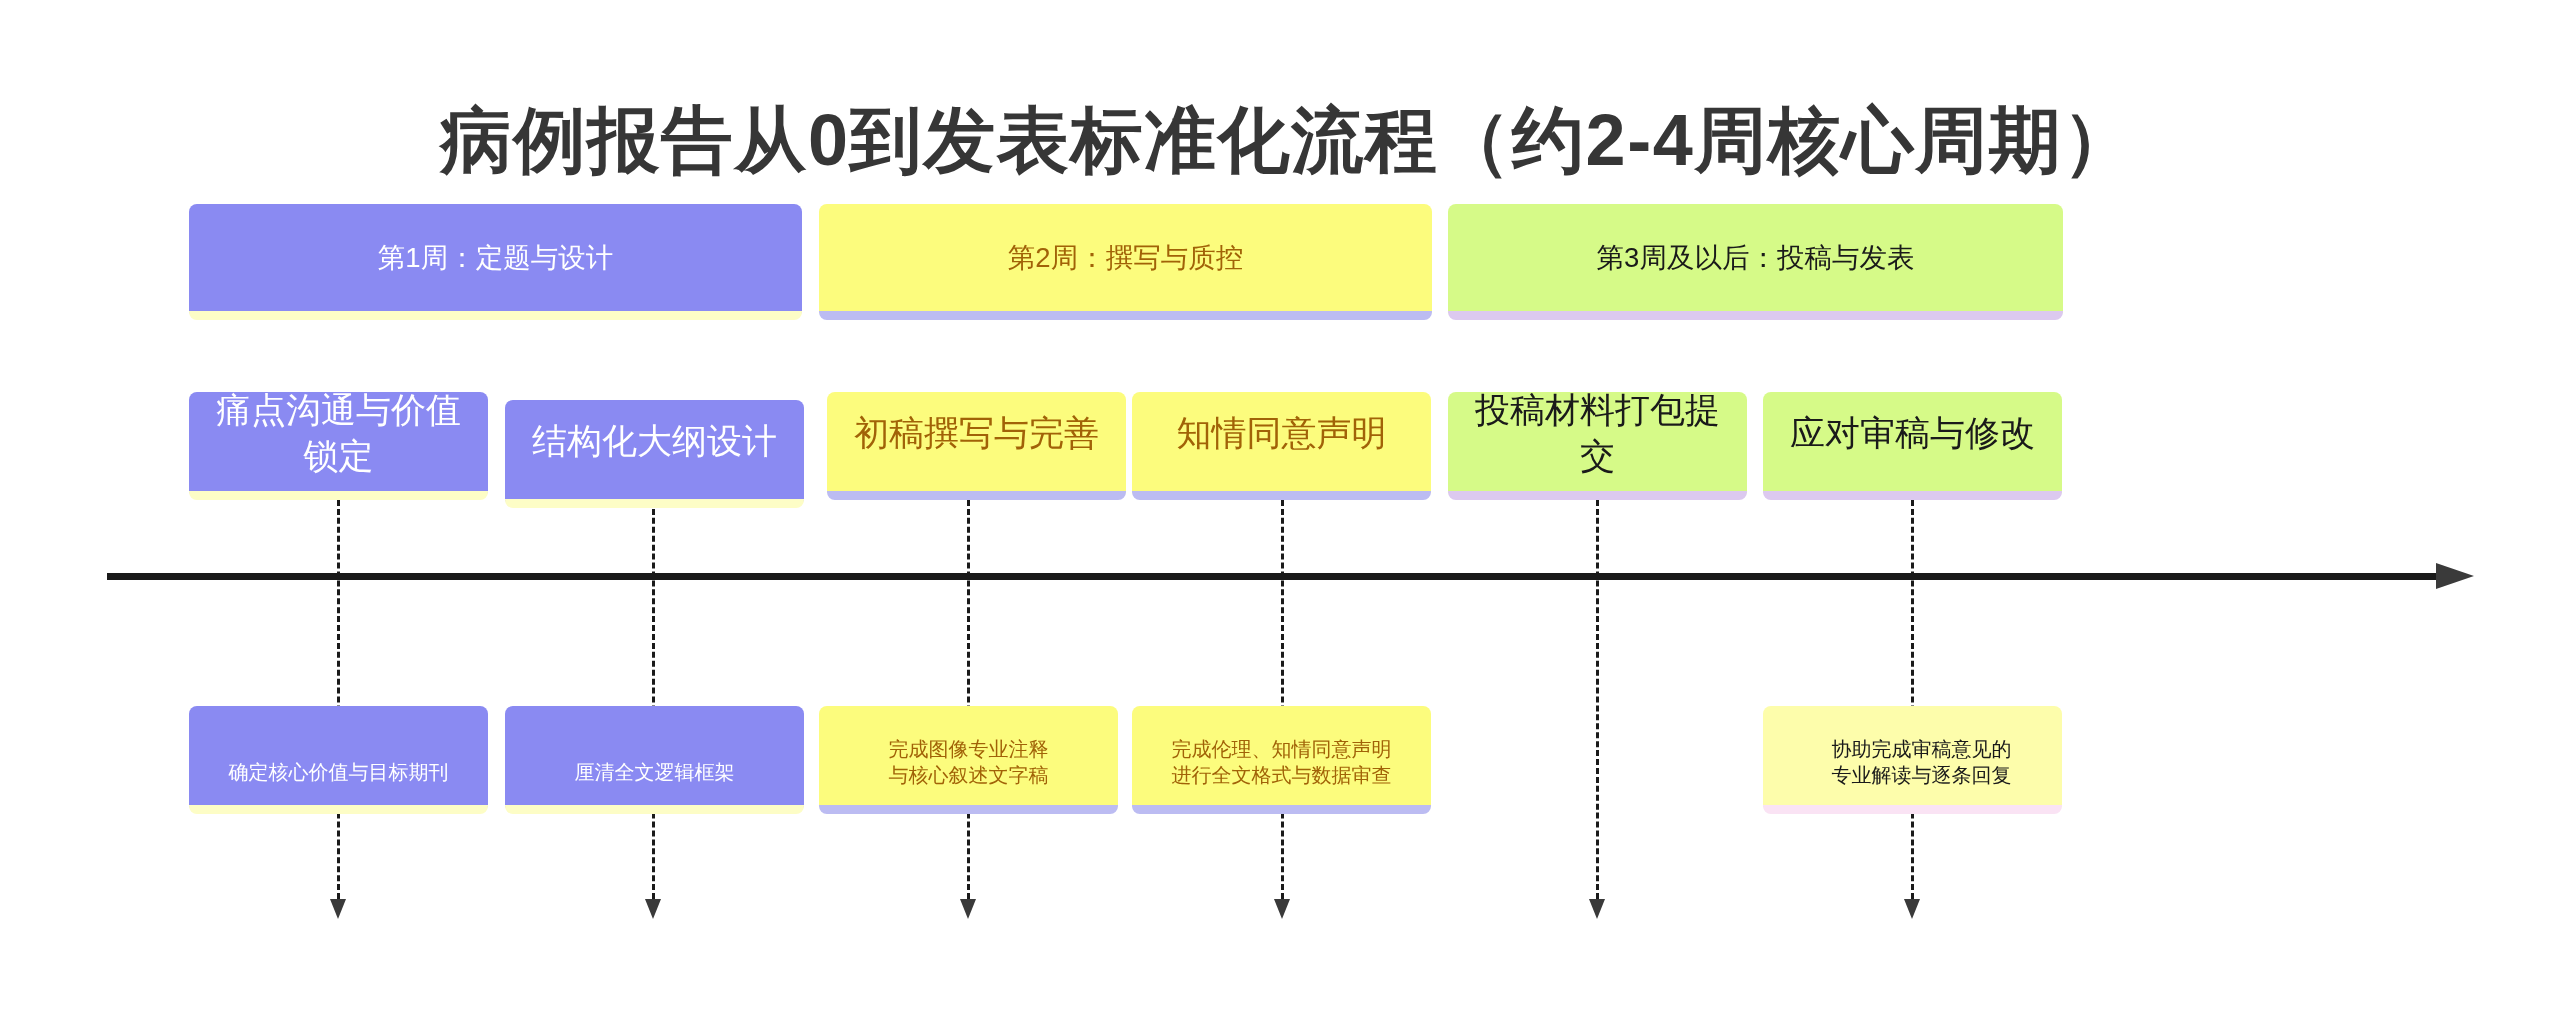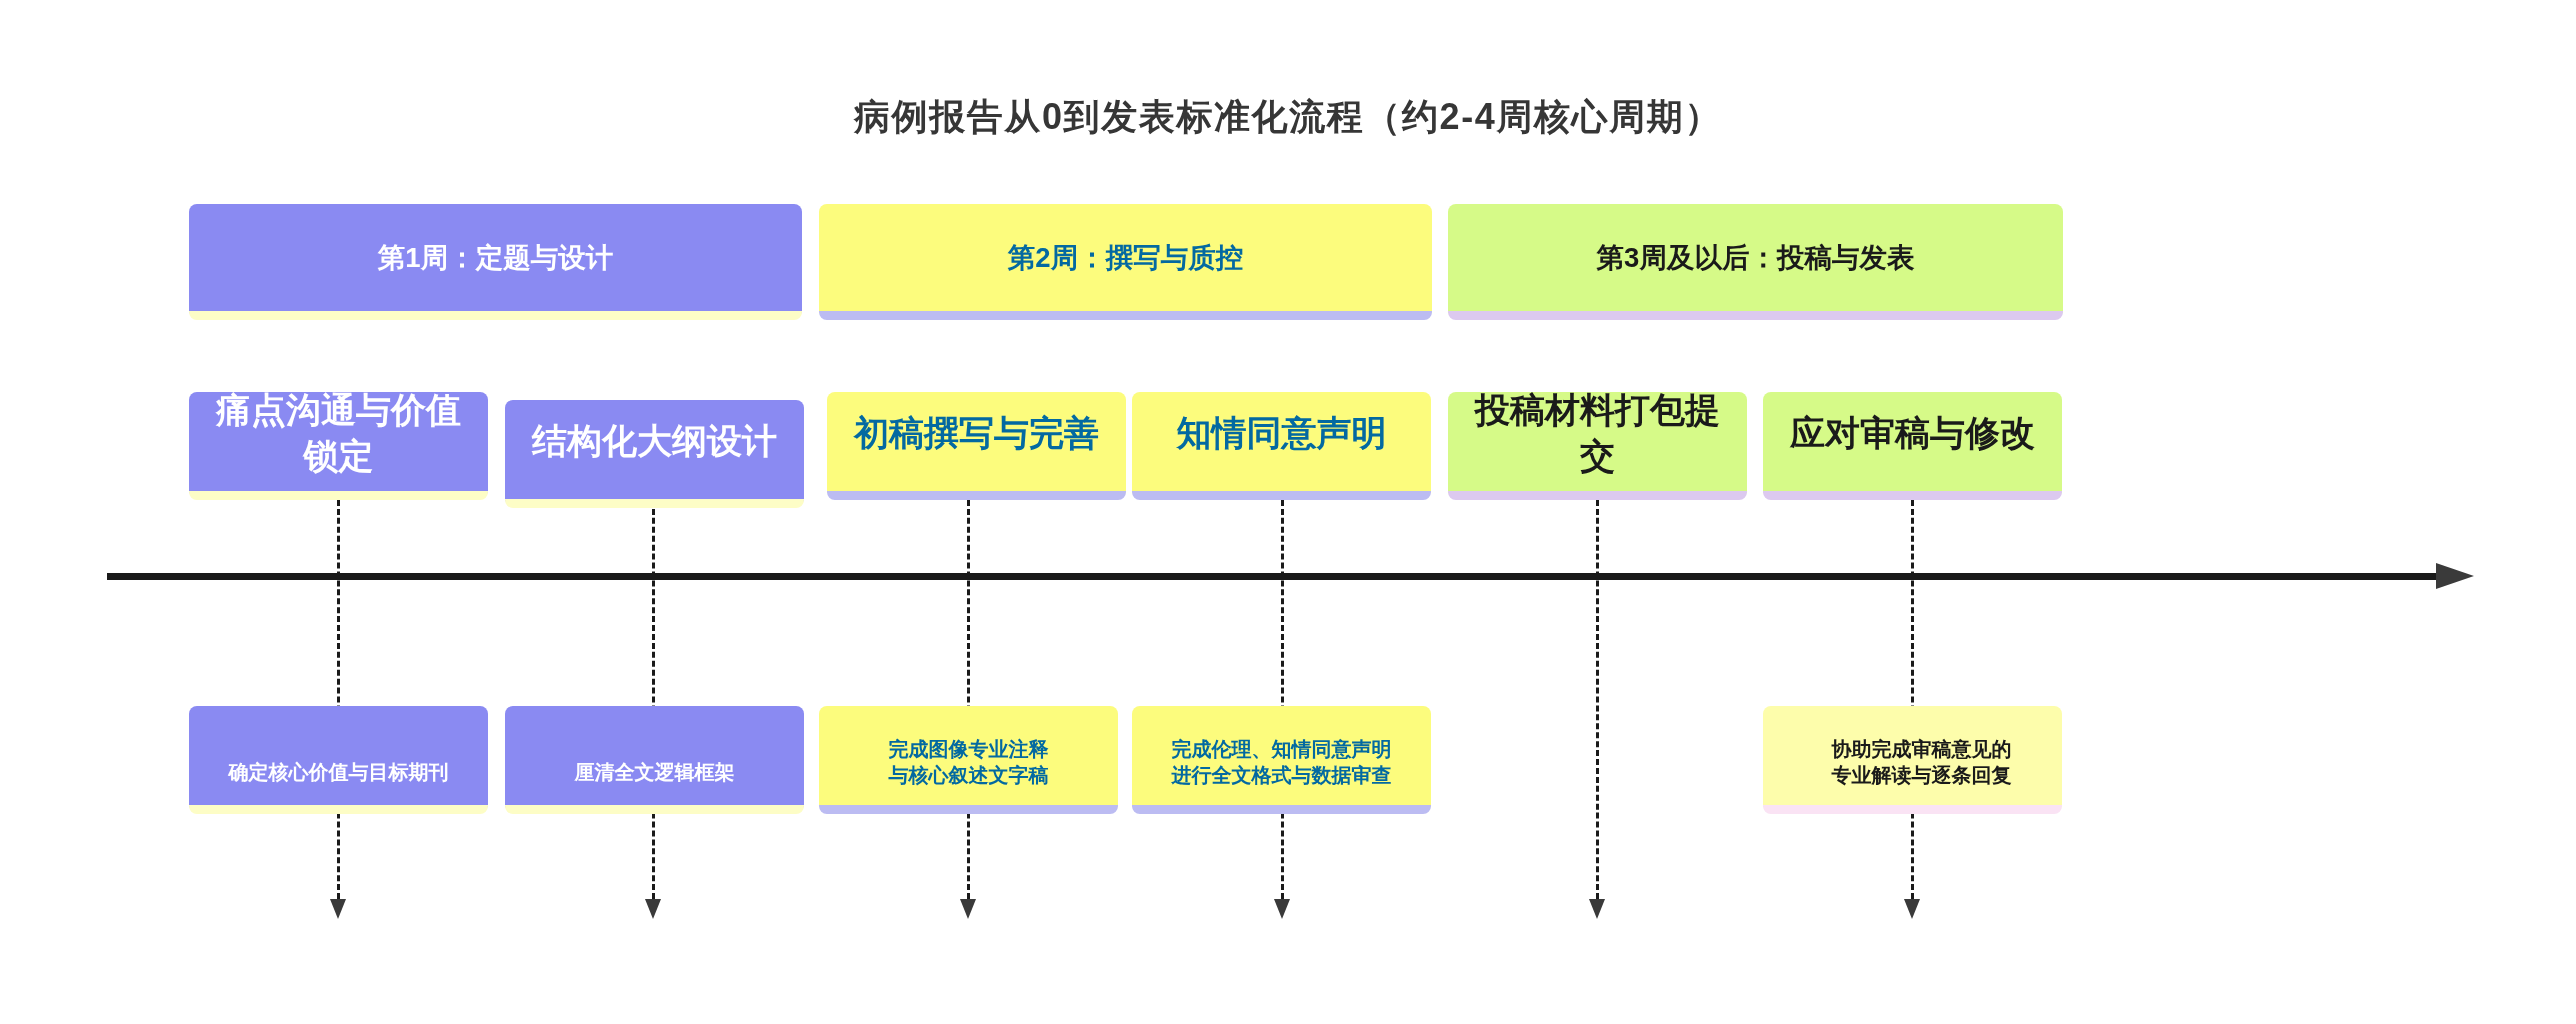--- a/index.html
+++ b/index.html
@@ -14,51 +14,51 @@
     height: 1025px;
     background: #ffffff;
     overflow: hidden;
   }
   .title {
     position: absolute;
     top: 93px;
     left: 0;
     width: 2576px;
     text-align: center;
-    font-size: 36px;
+    font-size: 72px;
     font-weight: 700;
     color: var(--title-text, #363636);
     letter-spacing: 1.6px;
     z-index: 2;
   }
   .box {
     position: absolute;
     border-radius: 7.9px;
     display: flex;
     align-items: center;
     justify-content: center;
     text-align: center;
-    font-weight: 700;
+    font-weight: 400;
     z-index: 2;
     box-sizing: border-box;
   }
   .box .lbl {
     white-space: pre-line;
     line-height: 1.3;
     padding: 0 11px;
   }
   .header { top: 204px; height: 116px; font-size: 27.5px; }
   .upper  { top: 392px; height: 108px; font-size: 35px; }
   .upper .lbl { transform: translateY(-9.4px); }
   .lower  { top: 706px; height: 108px; font-size: 20px; }
   .lower .lbl { transform: translateY(6.3px); }
   .lower.single .lbl { transform: translateY(15.7px); }
 
   .purple      { background: var(--purple);      color: #ffffff; border-bottom: 9.4px solid var(--strip-cream); }
-  .yellow      { background: var(--yellow);      color: #0369a1; border-bottom: 9.4px solid var(--strip-periwinkle); }
+  .yellow      { background: var(--yellow);      color: #a16207; border-bottom: 9.4px solid var(--strip-periwinkle); }
   .green       { background: var(--green);       color: #1a1a1a; border-bottom: 9.4px solid var(--strip-lavender); }
   .pale-yellow { background: var(--pale-yellow); color: #1a1a1a; border-bottom: 9.4px solid var(--strip-pink); }
 
   .timeline {
     position: absolute;
     left: 107px;
     top: 573px;
     width: 2334px;
     height: 7px;
     background: var(--timeline, #1a1a1a);

